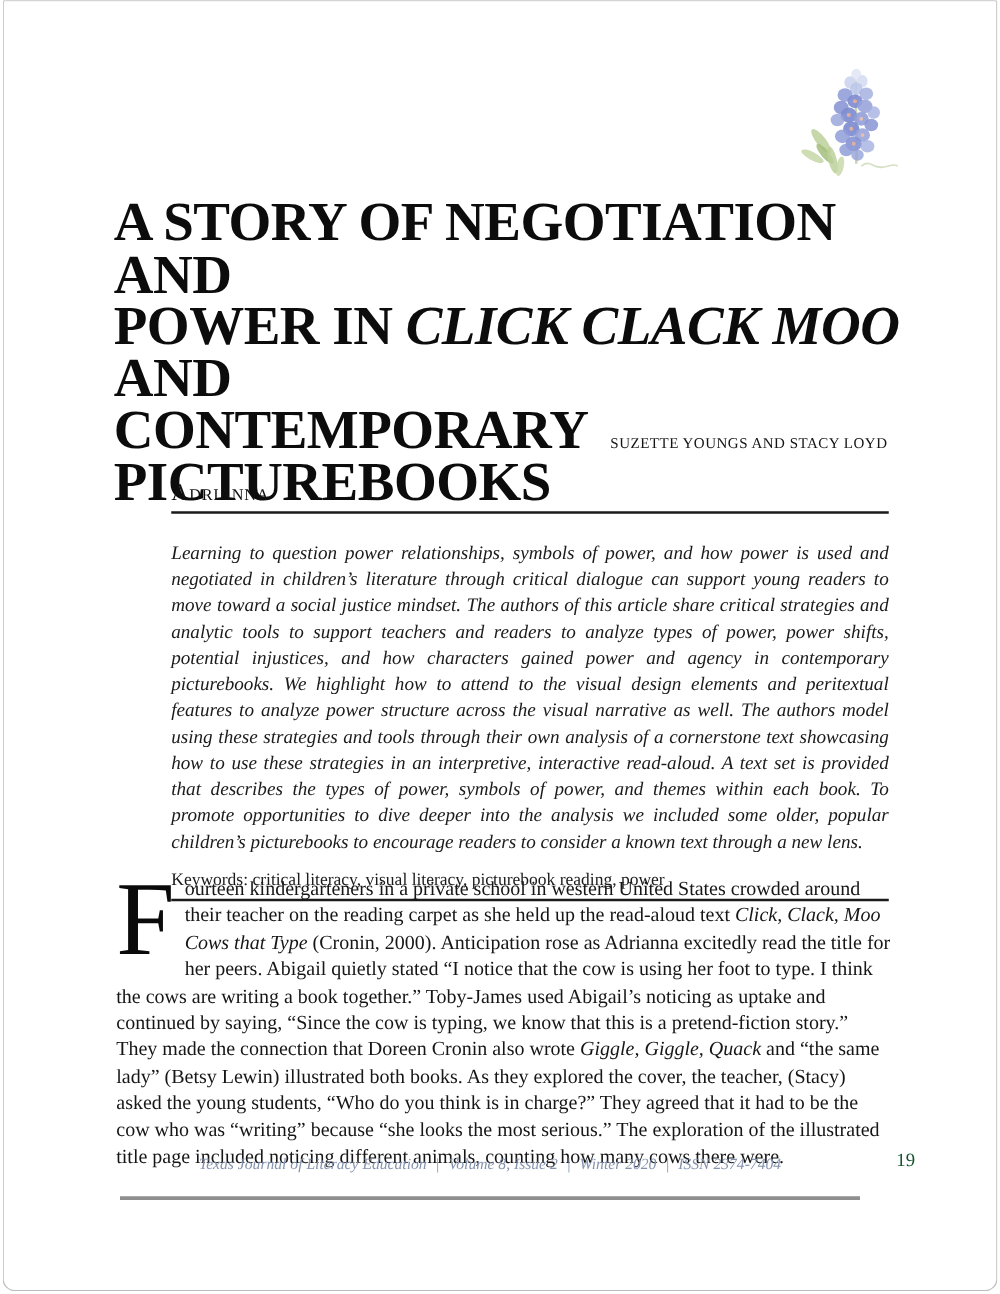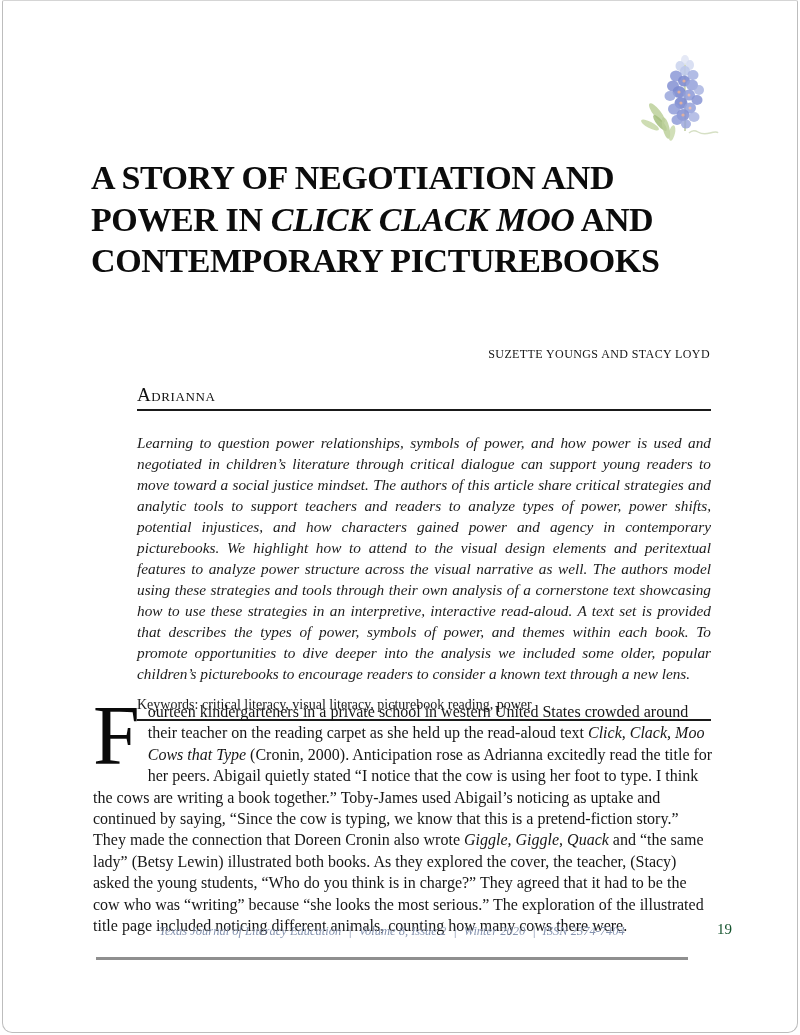--- a/index.html
+++ b/index.html
@@ -16,21 +16,21 @@
     border-top-color: #d5d5d5;
     border-radius: 2px 2px 10px 10px;
     overflow: hidden;
   }
   .flower {
     position: absolute; left: 636px; top: 50px;
     width: 88px; height: 92px;
   }
   .title {
     position: absolute; left: 88px; top: 156px; width: 630px;
-    font-size: 34px; line-height: 41.5px;
+    font-size: 44px; line-height: 41.5px;
     font-weight: 700; color: #0c0c0c;
     letter-spacing: -0.4px;
   }
   .title i { font-style: italic; }
   .authors {
     position: absolute; left: 90px; top: 346px; width: 617px;
     text-align: right;
     font-size: 12px; color: #141414; letter-spacing: 0.4px;
   }
   .abstract-block {

